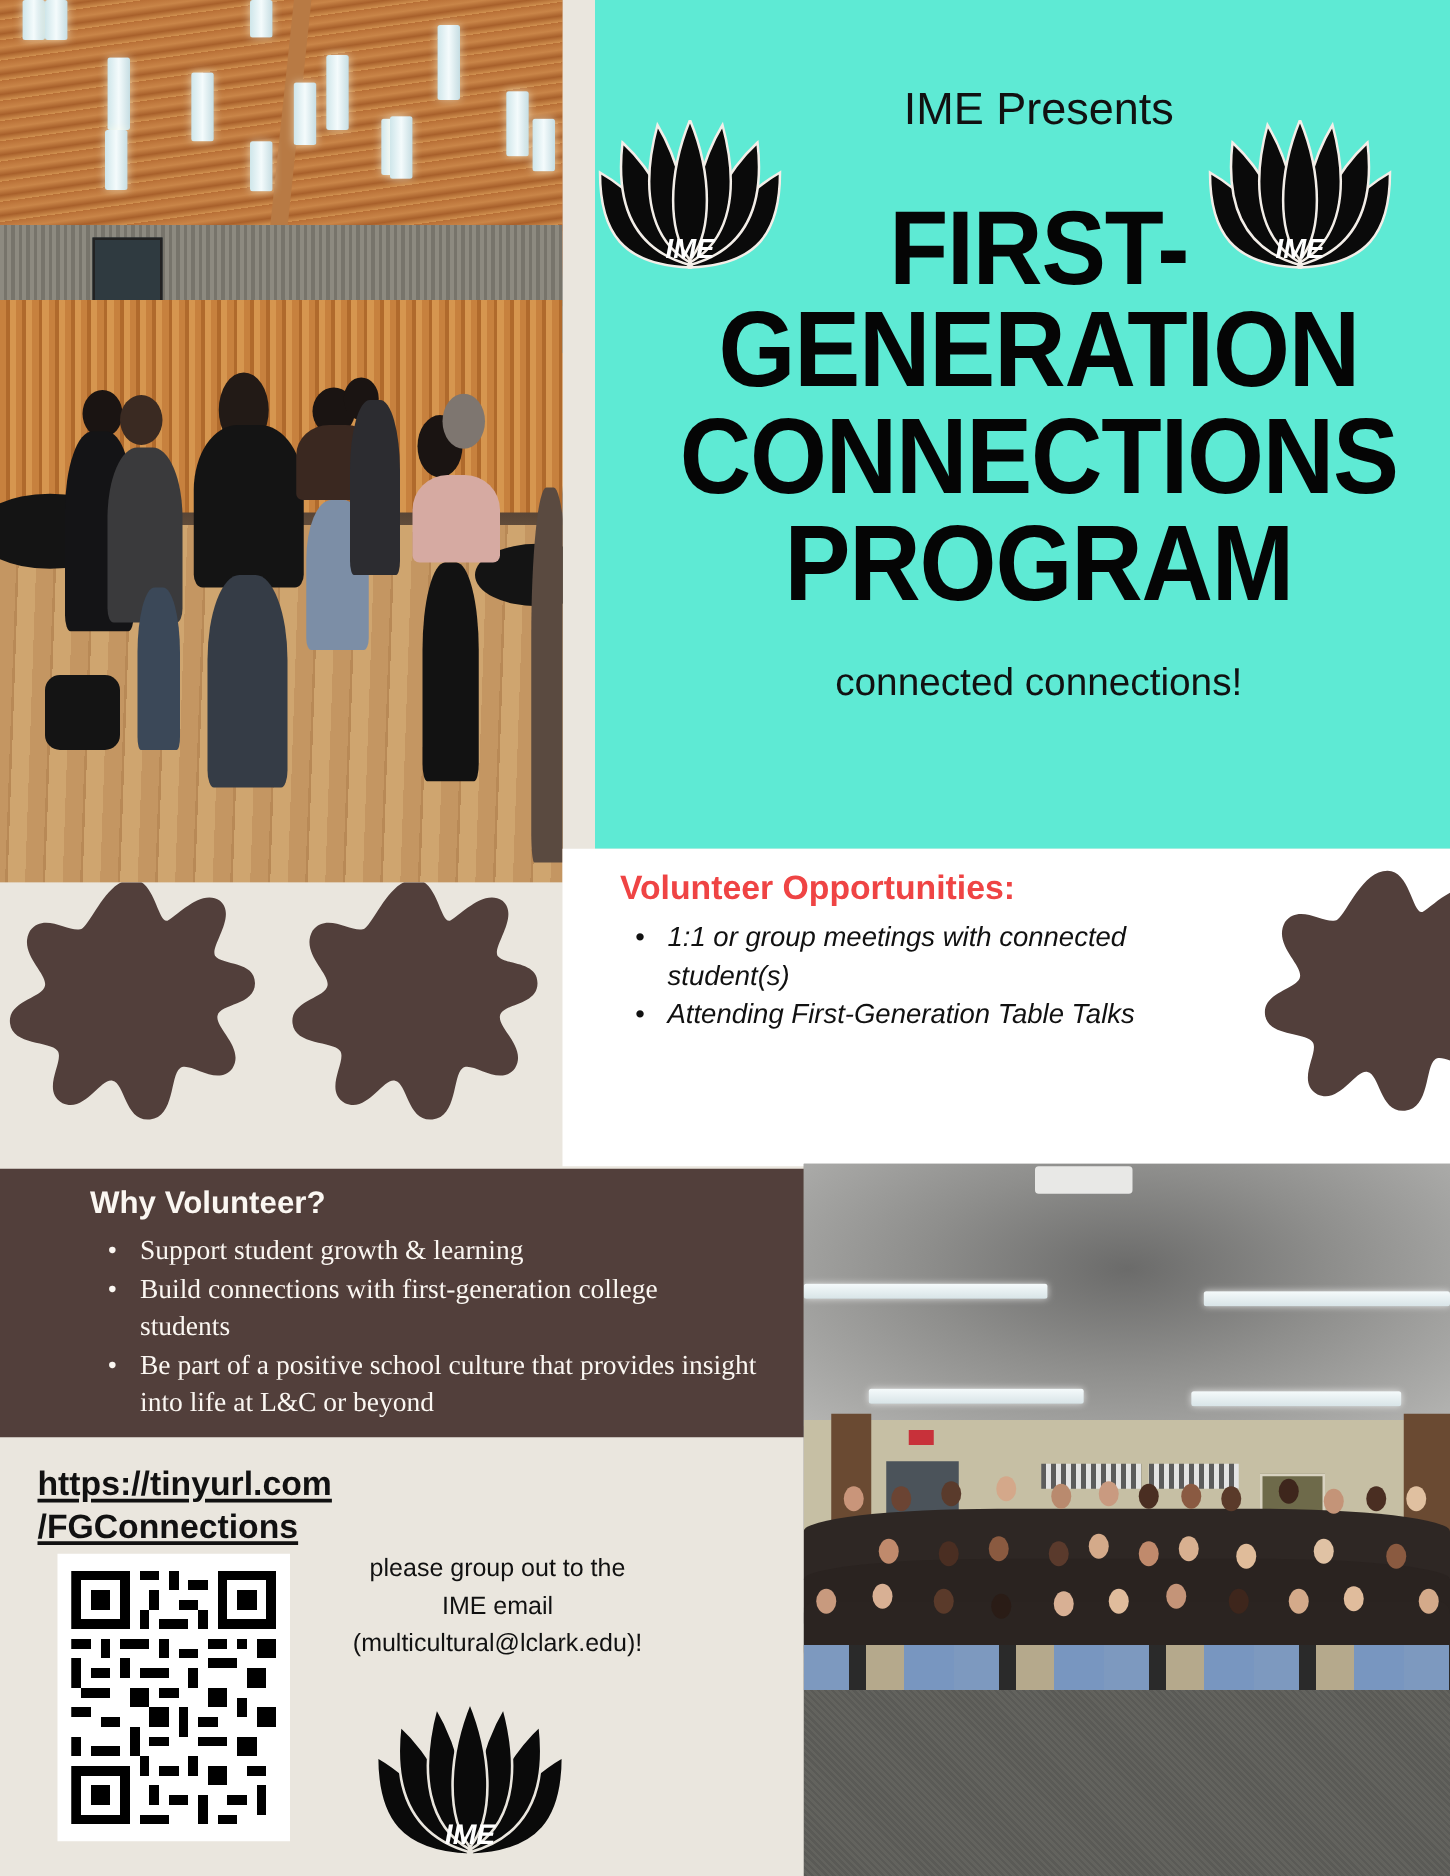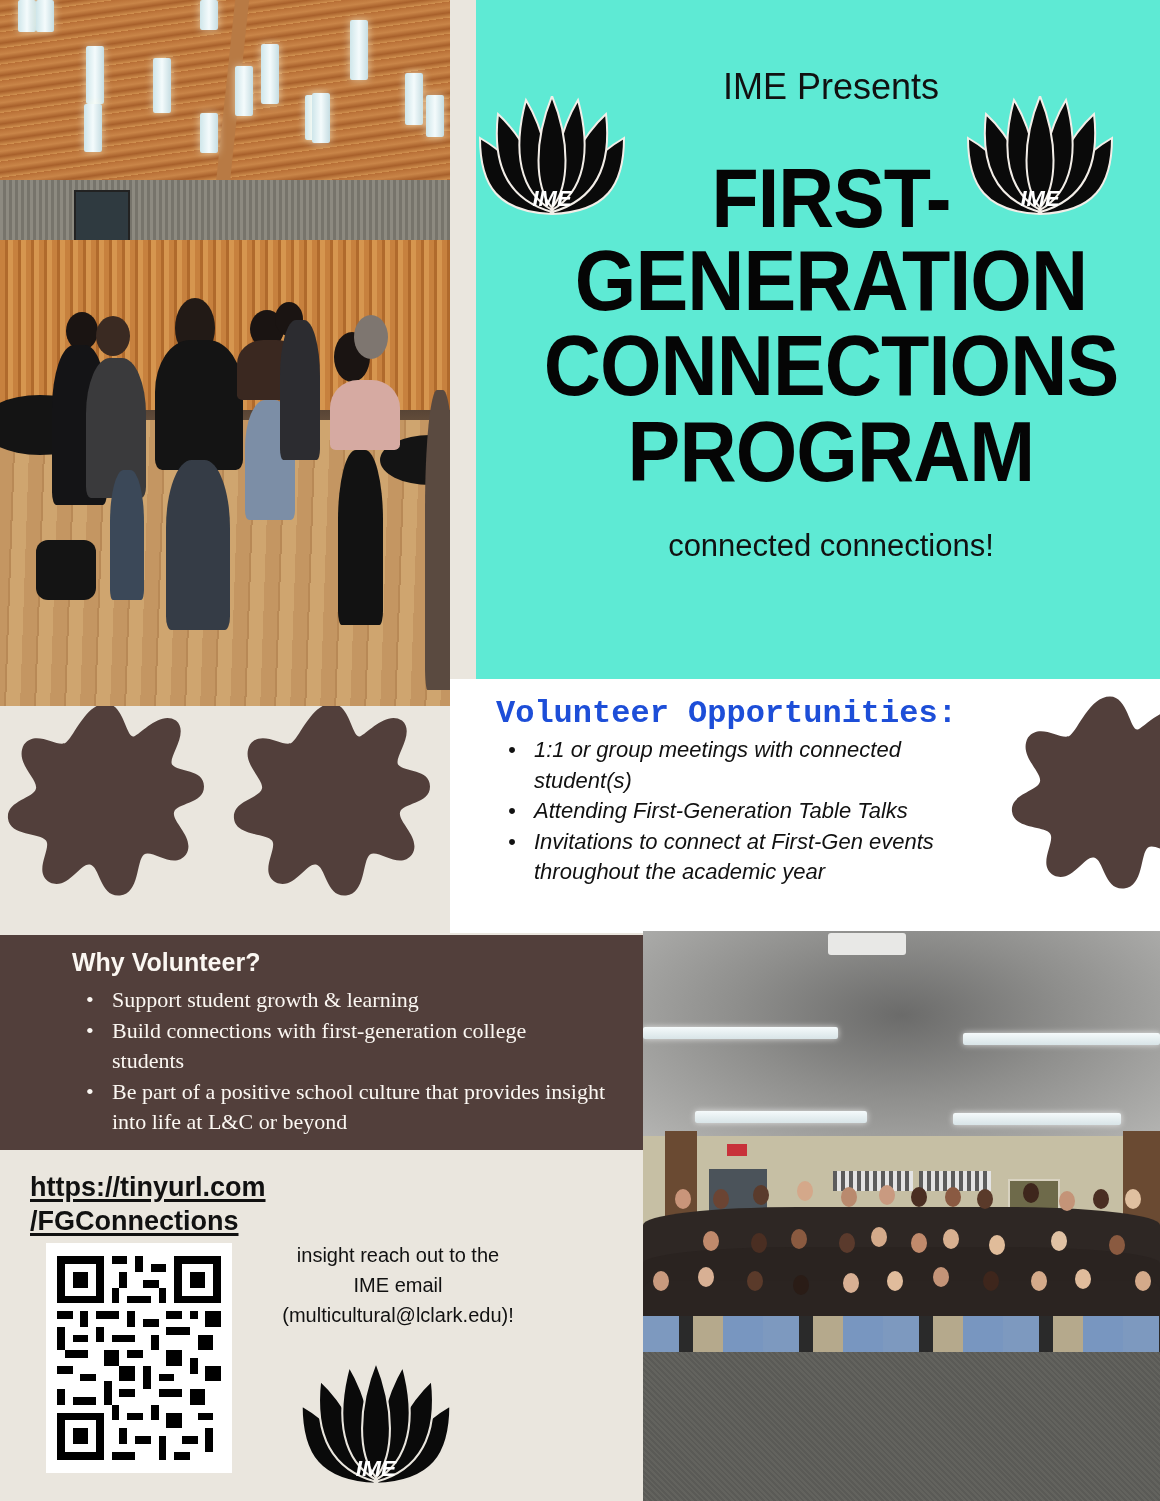--- a/index.html
+++ b/index.html
@@ -31,21 +31,21 @@
   .title-line { position: absolute; left: 0; width: 100%; text-align: center; font-family: "Liberation Sans", sans-serif; font-weight: 900; color: #050505; font-size: 86px; letter-spacing: -1px; line-height: 1; transform: scaleX(0.92); }
   #title-1 { top: 156px; font-size: 84px; }
   #title-2 { top: 237px; }
   #title-3 { top: 322px; }
   #title-4 { top: 408px; }
   #tagline { position: absolute; left: 0; width: 100%; top: 526px; text-align: center; font-size: 31px; line-height: 1.3; color: #111; font-family: "Liberation Sans", sans-serif; }
   .lotus { position: absolute; }
 
   
   #opps { left: 450px; top: 679px; width: 710px; height: 254px; background: #ffffff; overflow: hidden; }
-  #opps-title { position: absolute; left: 46px; top: 16px; font-family: Liberation Mono, monospace; font-weight: 700; font-size: 32px; color: #1d4ed8; }
+  #opps-title { position: absolute; left: 46px; top: 16px; font-family: Liberation Sans, sans-serif; font-weight: 700; font-size: 27px; color: #ef4444; }
   #opps-list { position: absolute; left: 58px; top: 56px; width: 460px; list-style: none; font-family: "Liberation Sans", sans-serif; font-size: 22px; line-height: 30.5px; color: #111; }
   #opps-list li { position: relative; padding-left: 26px; font-style: italic; }
   #opps-list li::before { content: "•"; position: absolute; left: 0; top: 0; }
 
   
   #flowers { left: 0; top: 706px; width: 450px; height: 227px; background: #eae6de; overflow: hidden; }
 
   
   #why { left: 0; top: 935px; width: 643px; height: 215px; background: #523f3b; }
   #why-title { position: absolute; left: 72px; top: 13px; font-family: "Liberation Sans", sans-serif; font-weight: 700; font-size: 25px; color: #fbf7f2; }
@@ -164,21 +164,20 @@
   <svg style="position:absolute;left:232px;top:-10px" width="200" height="205" viewBox="-100 -100 200 200">
     <path fill="#523f3b" d="M0,-95 C18,-95 20,-60 28,-62 C36,-66 55,-88 70,-78 C84,-66 62,-42 66,-34 C72,-26 98,-30 98,-12 C98,6 70,4 68,14 C66,24 90,40 80,56 C68,72 46,50 38,56 C30,62 34,95 14,97 C-6,99 -6,68 -16,66 C-26,64 -38,92 -56,84 C-74,74 -54,50 -60,42 C-66,34 -96,38 -98,20 C-100,2 -72,0 -70,-10 C-68,-20 -92,-36 -82,-54 C-70,-70 -48,-50 -40,-56 C-32,-62 -20,-95 0,-95 Z"></path>
   </svg>
 </div>
 
 <div id="opps" class="abs">
   <div id="opps-title">Volunteer Opportunities:</div>
   <ul id="opps-list">
     <li>1:1 or group meetings with connected student(s)</li>
     <li style="width:400px">Attending First-Generation Table Talks</li>
-    <li>Invitations to connect at First-Gen events throughout the academic year</li>
   </ul>
   <svg style="position:absolute;left:560px;top:10px" width="200" height="205" viewBox="-100 -100 200 200">
     <path fill="#523f3b" d="M0,-95 C18,-95 20,-60 28,-62 C36,-66 55,-88 70,-78 C84,-66 62,-42 66,-34 C72,-26 98,-30 98,-12 C98,6 70,4 68,14 C66,24 90,40 80,56 C68,72 46,50 38,56 C30,62 34,95 14,97 C-6,99 -6,68 -16,66 C-26,64 -38,92 -56,84 C-74,74 -54,50 -60,42 C-66,34 -96,38 -98,20 C-100,2 -72,0 -70,-10 C-68,-20 -92,-36 -82,-54 C-70,-70 -48,-50 -40,-56 C-32,-62 -20,-95 0,-95 Z"></path>
   </svg>
 </div>
 
 <div id="why" class="abs">
   <div id="why-title">Why Volunteer?</div>
   <ul id="why-list">
     <li>Support student growth &amp; learning</li>
@@ -253,21 +252,21 @@
         <rect x="10" y="23" width="2" height="1"></rect>
           <rect x="13" y="23" width="1" height="3"></rect>
           <rect x="16" y="23" width="2" height="1"></rect>
         <rect x="19" y="22" width="1" height="3"></rect>
           <rect x="7" y="25" width="3" height="1"></rect>
           <rect x="15" y="25" width="2" height="1"></rect>
       </g>
     </svg>
   </div>
   <div id="questions">
-    <div>insight reach out to the</div>
+    <div>please group out to the</div>
     <div>IME email</div>
     <div>(multicultural@lclark.edu)!</div>
   </div>
   <svg class="lotus" style="left:299px;top:212px" width="154" height="126" viewBox="0 0 148 122">
     <g fill="#0a0a0a" stroke="#eae6de" stroke-width="2">
       <path d="M74 118 C20 116 2 90 2 42 C30 58 52 84 74 118 Z"></path>
       <path d="M74 118 C128 116 146 90 146 42 C118 58 96 84 74 118 Z"></path>
       <path d="M74 116 C30 104 14 70 20 18 C46 42 62 76 74 116 Z"></path>
       <path d="M74 116 C118 104 134 70 128 18 C102 42 86 76 74 116 Z"></path>
       <path d="M74 114 C42 96 34 56 48 4 C66 34 74 72 74 114 Z"></path>

